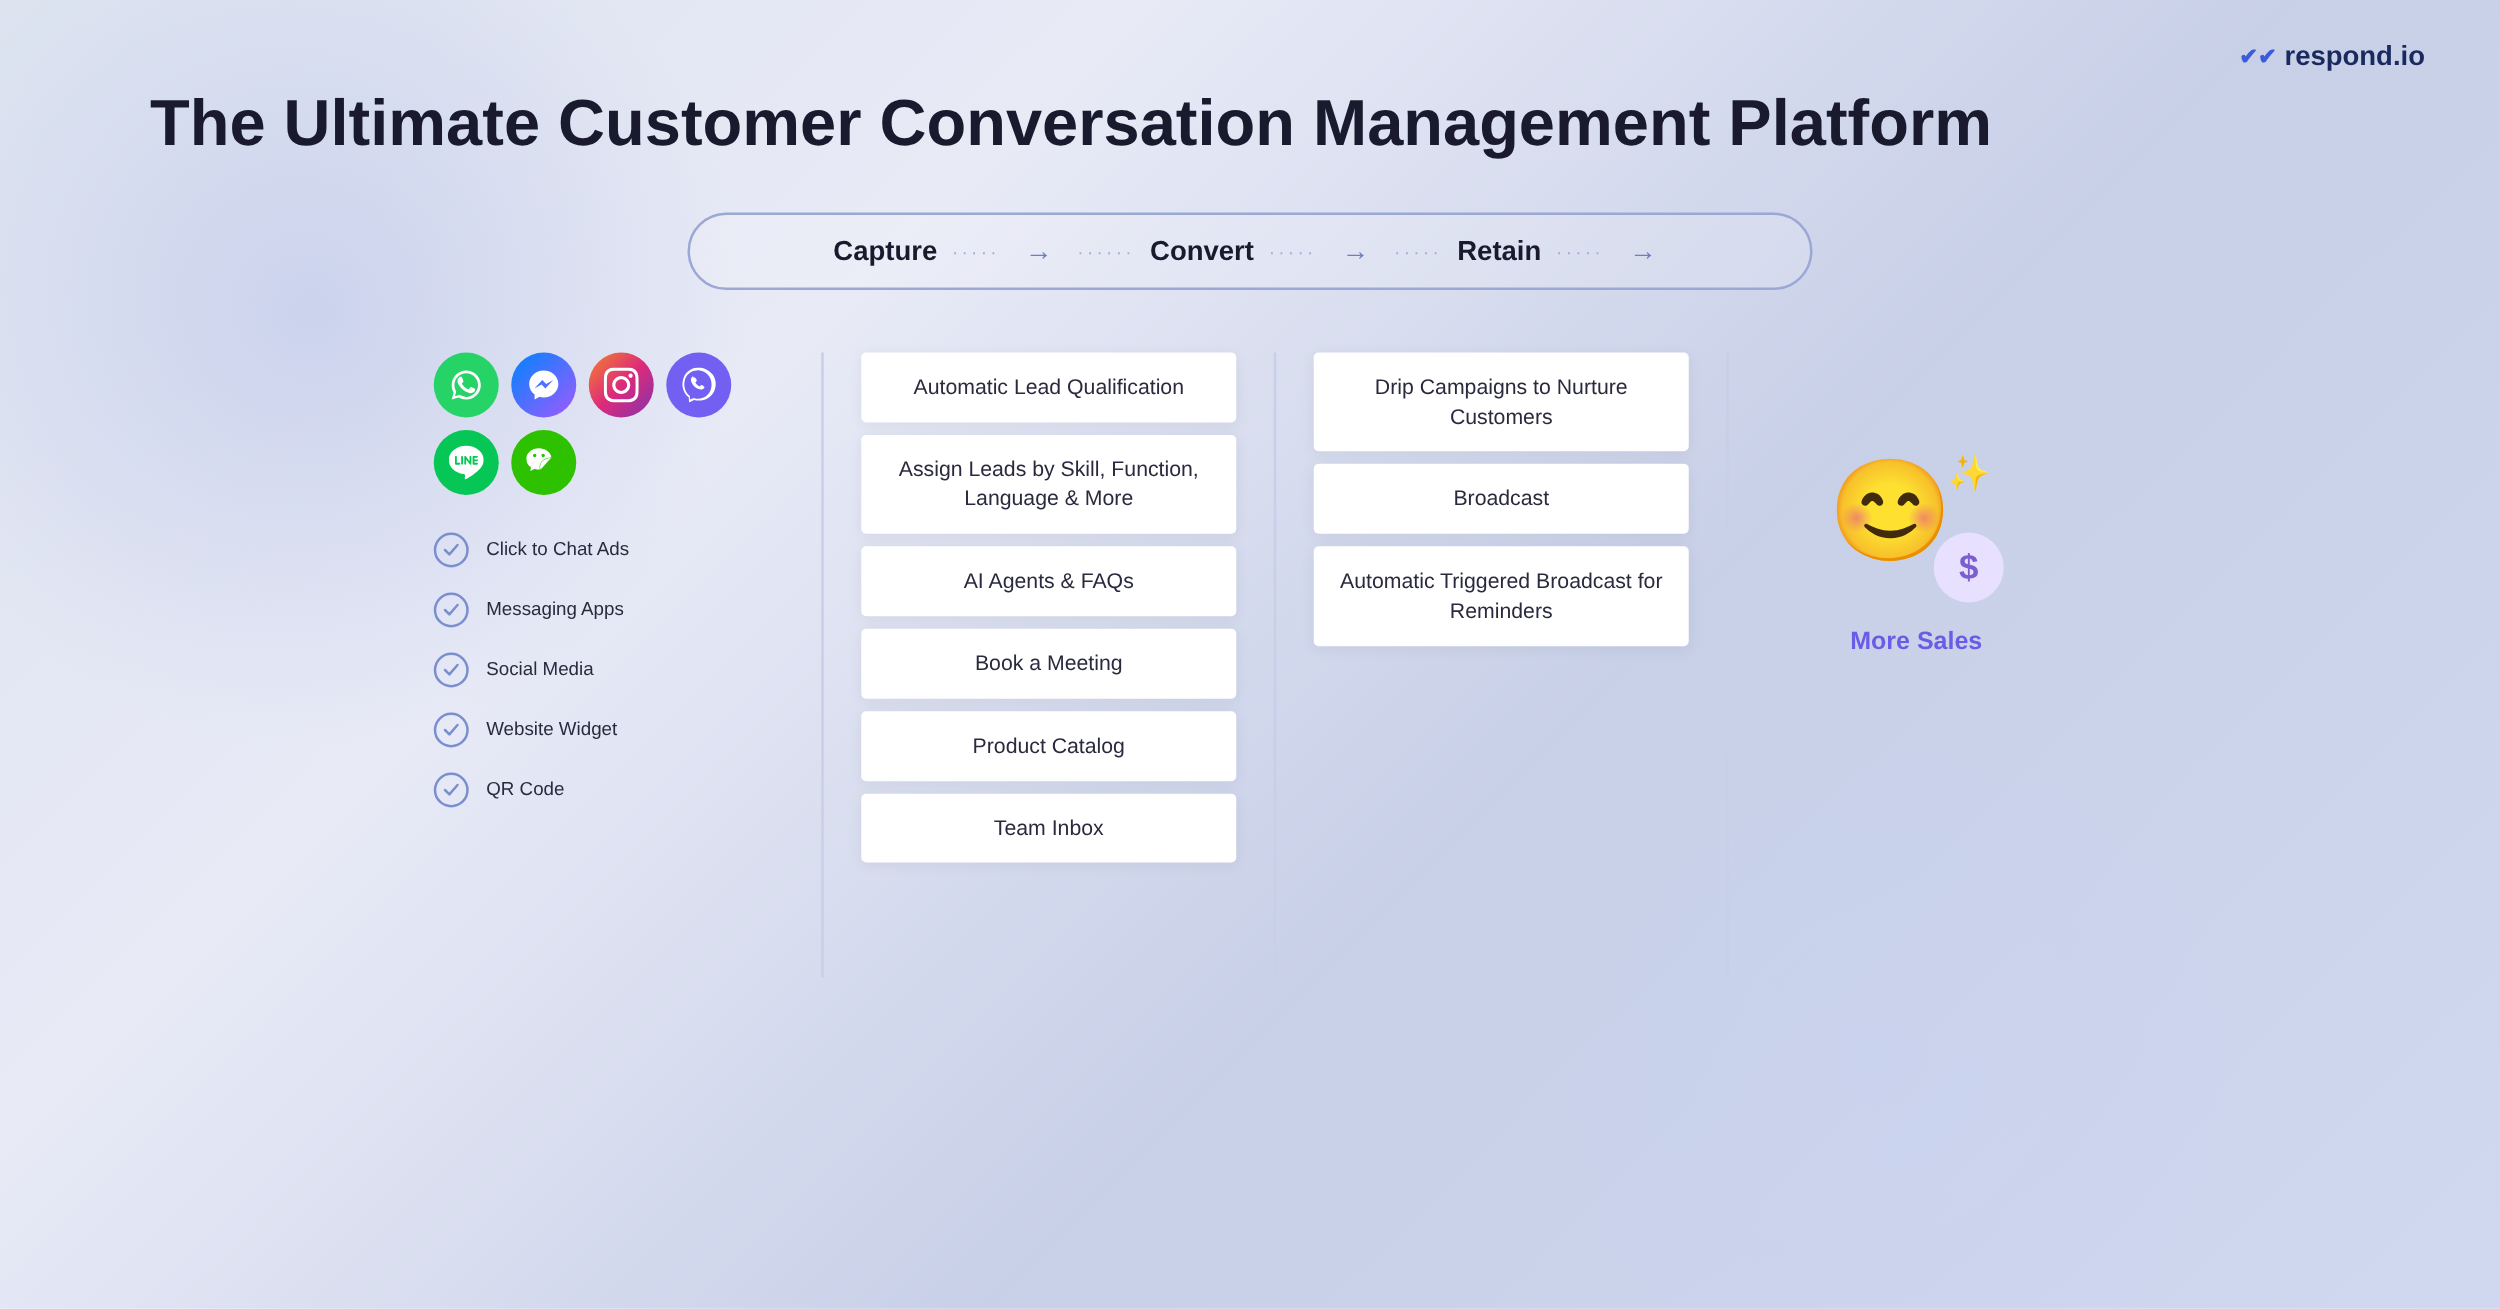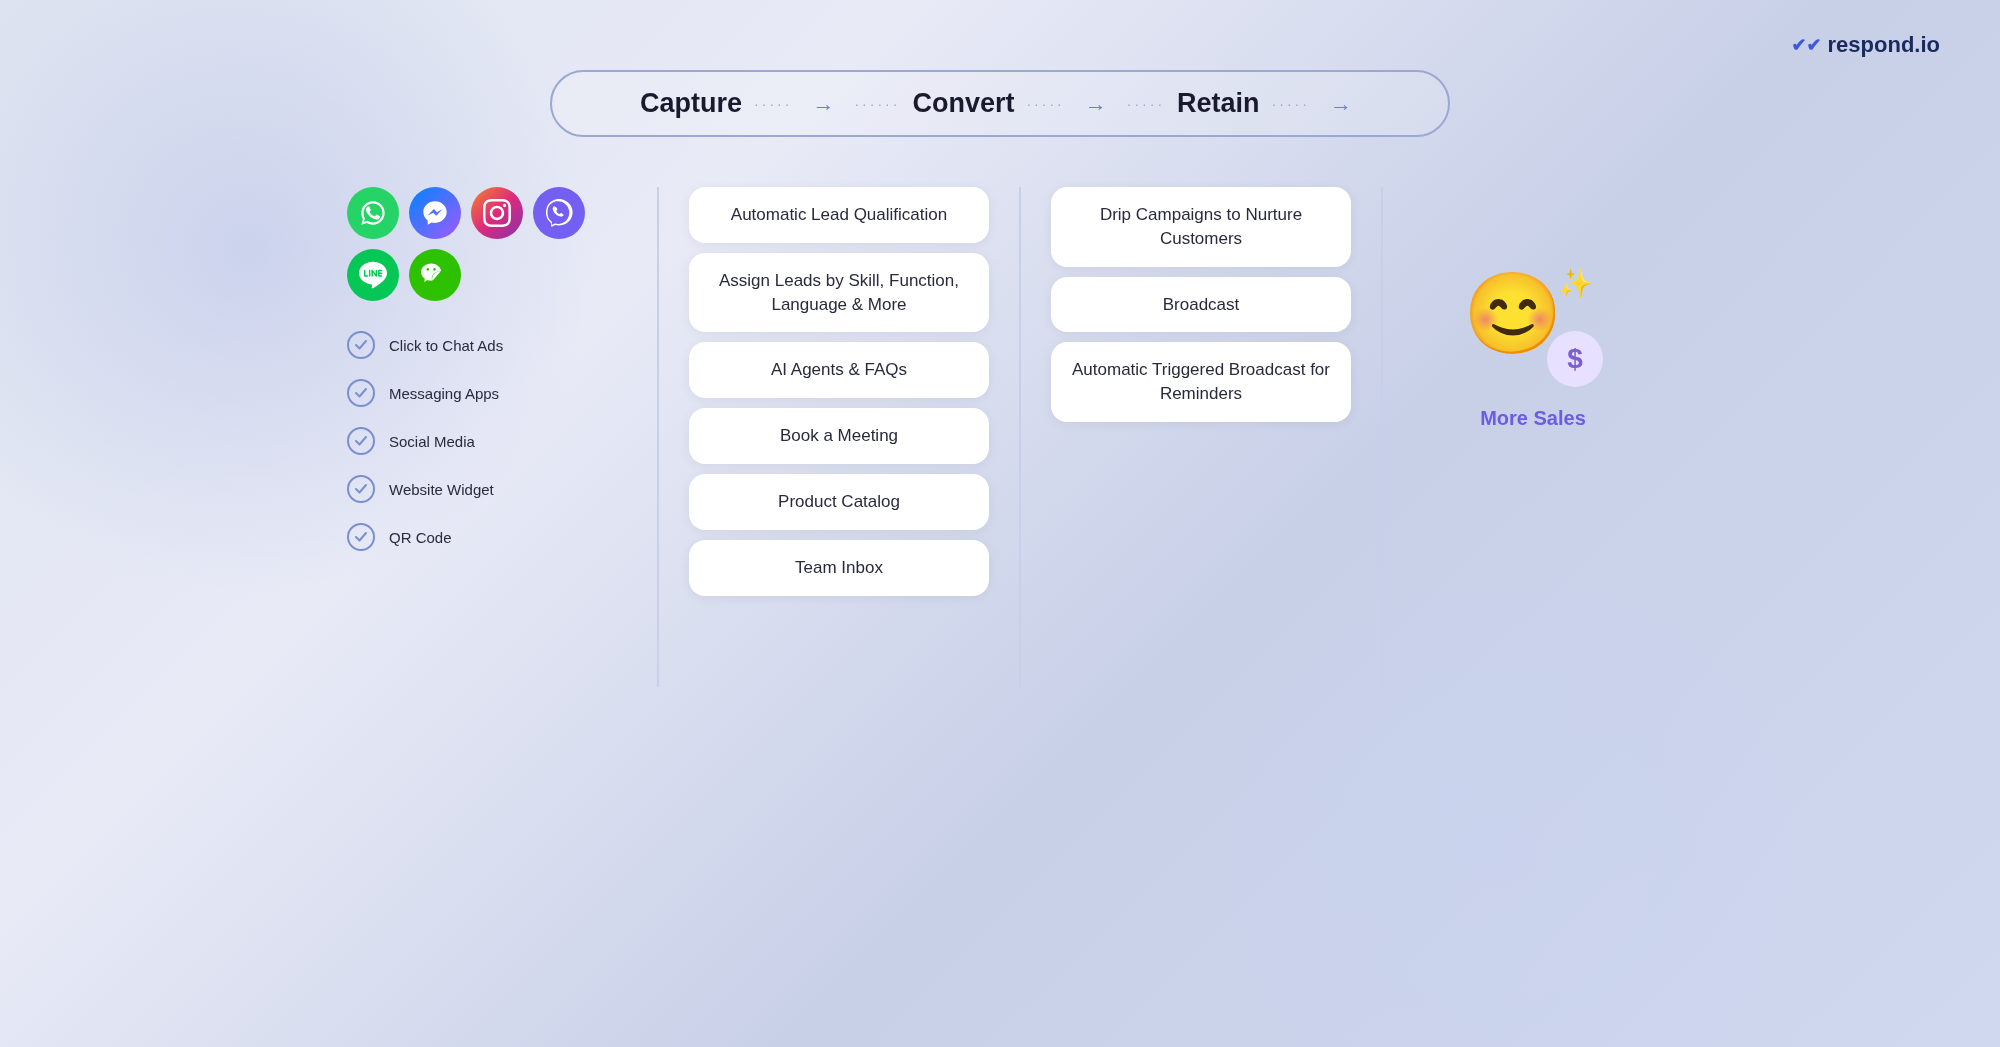--- a/index.html
+++ b/index.html
@@ -72,21 +72,21 @@
       border-radius: 50px;
       padding: 16px 60px;
       margin-bottom: 50px;
       background: rgba(255,255,255,0.15);
       width: 900px;
       margin-left: auto;
       margin-right: auto;
     }
 
     .pipeline-stage {
-      font-size: 27px;
+      font-size: 22px;
       font-weight: 700;
       color: #1a1a2e;
     }
 
     .pipeline-dots {
       color: #9ba8d4;
       font-size: 14px;
       letter-spacing: 3px;
       margin: 0 12px;
     }
@@ -199,21 +199,21 @@
       padding: 0 30px;
       display: flex;
       flex-direction: column;
       align-items: center;
       justify-content: center;
       padding-top: 80px;
     }
 
     .feature-pill {
       background: white;
-      border-radius: 16px;
+      border-radius: 4px;
       padding: 16px 20px;
       text-align: center;
       font-size: 17px;
       color: #2a2a3e;
       font-weight: 500;
       line-height: 1.4;
       box-shadow: 0 2px 12px rgba(0,0,0,0.06);
     }
 
     .more-sales-emoji {
@@ -261,20 +261,21 @@
 </head>
 <body>
 
 <div class="logo">
   <span style="color:#3b5bdb; font-size:18px;">✔✔</span>
   <span>respond.io</span>
 </div>
 
 <div class="main-content">
 
+  <h1 class="main-title">The Ultimate Customer Conversation Management Platform</h1>
 
   <div class="pipeline-bar">
     <span class="pipeline-stage">Capture</span>
     <span class="pipeline-dots">·····</span>
     <span class="pipeline-arrow">→</span>
     <span class="pipeline-dots">······</span>
     <span class="pipeline-stage">Convert</span>
     <span class="pipeline-dots">·····</span>
     <span class="pipeline-arrow">→</span>
     <span class="pipeline-dots">·····</span>

